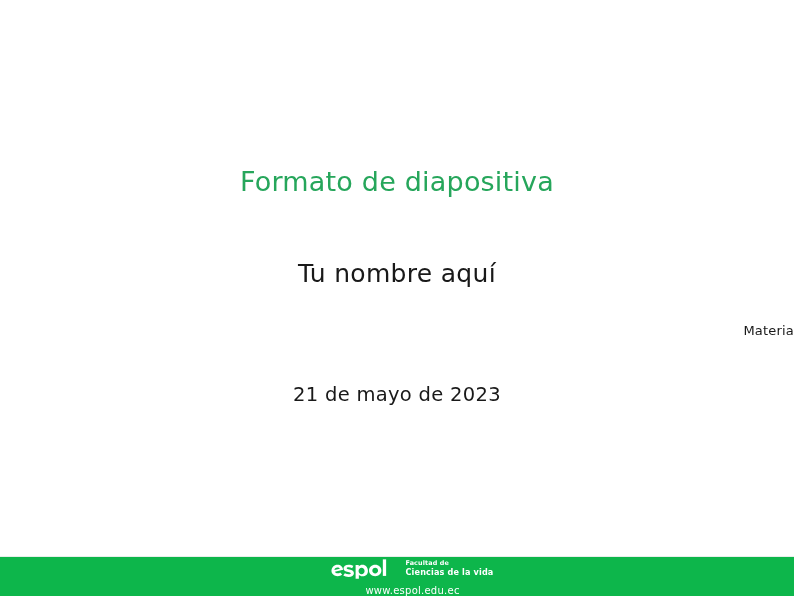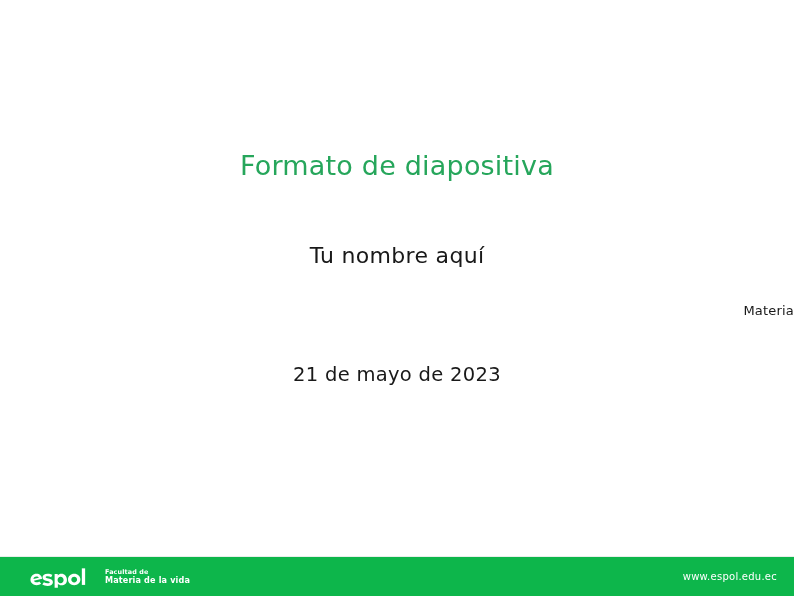--- a/index.html
+++ b/index.html
@@ -16,34 +16,34 @@
     height: 596px;
     background: #ffffff;
     overflow: hidden;
   }
 
   
   .title-block {
     position: absolute;
     left: 0;
     right: 0;
-    top: 150px;
+    top: 166px;
     text-align: center;
   }
   .slide-title {
     font-size: 27px;
     font-weight: 400;
     color: #26a65b;
     letter-spacing: 0.2px;
     line-height: 1.15;
     margin: 0;
   }
   .author {
     margin: 0;
-    font-size: 22px;
+    font-size: 25px;
     font-weight: 400;
     color: #191919;
     letter-spacing: 0.3px;
     padding-top: 62px;
     text-align: center;
   }
   .subject {
     margin: 0;
     font-size: 13px;
     font-weight: 400;
@@ -73,20 +73,21 @@
   .footer-bar {
     position: absolute;
     left: 0;
     right: 0;
     bottom: 0;
     height: 39px;
     background: #0db64b;
     display: flex;
     align-items: center;
     justify-content: space-between;
+    flex-direction: column;
   }
   .footer-left {
     display: flex;
     align-items: center;
     padding-left: 28px;
   }
   .espol-mark {
     display: block;
     width: 66px;
     height: 22px;
@@ -146,20 +147,20 @@
           <path d="M64.5 19h7.6v3.3c2.1-2.6 5.2-4 8.9-4 7.8 0 13.4 6.2 13.4 14.9S88.8 46 81 46c-3.5 0-6.5-1.3-8.6-3.6V52h-7.9zm21.8 14.2c0-4.6-3.1-7.9-7.3-7.9s-7.3 3.3-7.3 7.9 3.1 7.9 7.3 7.9 7.3-3.3 7.3-7.9z"></path>
 
           <path d="M97 32.2c0-8 6.4-13.9 15-13.9s15 5.9 15 13.9-6.4 13.8-15 13.8-15-5.8-15-13.8zm22 0c0-4.1-3-7-7-7s-7 2.9-7 7 3 7 7 7 7-2.9 7-7z"></path>
 
           <path d="M130.5 5h8v40.2h-8z"></path>
         </g>
       </svg>
 
       <div class="faculty">
         <span class="faculty-line1">Facultad de</span>
-        <span class="faculty-line2">Materia de la vida</span>
+        <span class="faculty-line2">Ciencias de la vida</span>
       </div>
     </div>
 
     <div class="footer-url">www.espol.edu.ec</div>
 
   </div>
 </div>
 
 </body></html>

